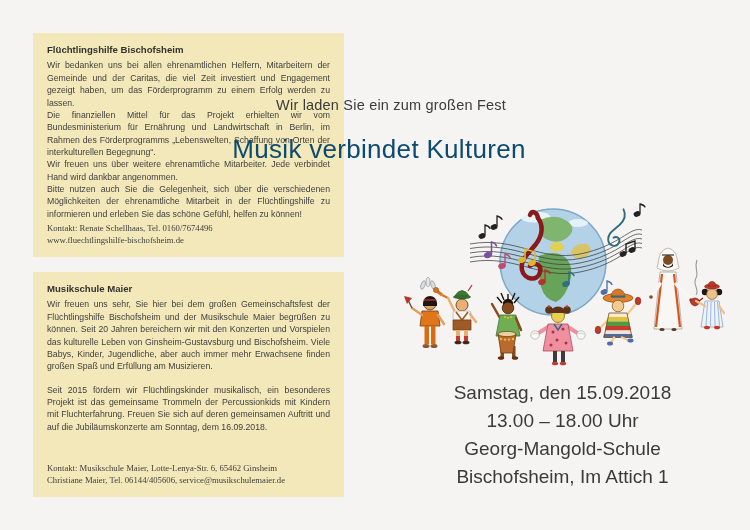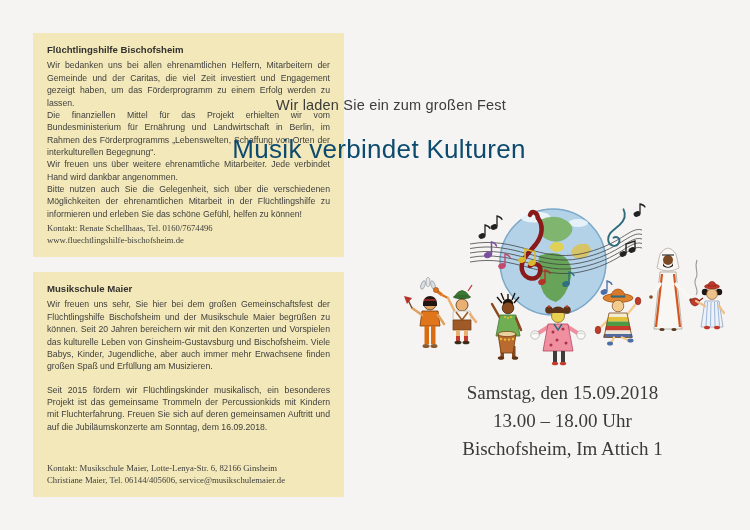--- a/index.html
+++ b/index.html
@@ -15,46 +15,46 @@
   .info-box.first{top:33px;height:224px;}
   .info-box.second{top:272px;height:225px;}
   .info-box h3{margin:0 0 3px 0;font-size:9.6px;line-height:1.3;text-align:left;color:#33322f;}
   .info-box p{margin:0;}
   .info-box p.spaced{margin-top:11px;}
   .contact{position:absolute;left:14px;right:14px;bottom:10px;text-align:left;line-height:1.45;font-family:Liberation Serif, serif;}
   .right-col{position:absolute;left:375px;top:0;width:375px;text-align:center;}
   .invite{position:absolute;left:0;width:100%;top:81px;margin:16px;font-size:14.5px;color:#3d3c3a;letter-spacing:0.2px;}
   .main-title{position:absolute;left:0;width:100%;top:130px;margin:4px;font-size:26px;font-weight:400;color:#0c4a6e;letter-spacing:0.3px;}
   .illustration{position:absolute;left:390px;top:196px;width:360px;height:185px;}
-  .details{position:absolute;left:375px;top:379px;width:375px;text-align:center;font-size:19px;line-height:28px;color:#3b3a38;font-family:Liberation Serif, serif;}
+  .details{position:absolute;left:375px;top:379px;width:375px;text-align:center;font-size:19px;line-height:28px;color:#3b3a38;}
   .details div{white-space:nowrap;}
 </style>
 </head>
 <body>
 
 <div class="page">
 
   <section class="info-box first">
     <h3>Flüchtlingshilfe Bischofsheim</h3>
     <p>Wir bedanken uns bei allen ehrenamtlichen Helfern, Mitarbeitern der Gemeinde und der Caritas, die viel Zeit investiert und Engagement gezeigt haben, um das Förderprogramm zu einem Erfolg werden zu lassen.</p>
     <p>Die finanziellen Mittel für das Projekt erhielten wir vom Bundesministerium für Ernährung und Landwirtschaft in Berlin, im Rahmen des Förderprogramms „Lebenswelten, Schaffung von Orten der interkulturellen Begegnung“.</p>
     <p>Wir freuen uns über weitere ehrenamtliche Mitarbeiter. Jede verbindet Hand wird dankbar angenommen.</p>
-    <p>Bitte nutzen auch Sie die Gelegenheit, sich über die verschiedenen Möglichkeiten der ehrenamtlichen Mitarbeit in der Flüchtlingshilfe zu informieren und erleben Sie das schöne Gefühl, helfen zu können!</p>
+    <p>Bitte nutzen auch Sie die Gelegenheit, sich über die verschiedenen Möglichkeiten der ehrenamtliche Mitarbeit in der Flüchtlingshilfe zu informieren und erleben Sie das schöne Gefühl, helfen zu können!</p>
     <div class="contact">
       <div>Kontakt: Renate Schellhaas, Tel. 0160/7674496</div>
       <div>www.fluechtlingshilfe-bischofsheim.de</div>
     </div>
   </section>
 
   <section class="info-box second">
     <h3>Musikschule Maier</h3>
     <p>Wir freuen uns sehr, Sie hier bei dem großen Gemeinschaftsfest der Flüchtlingshilfe Bischofsheim und der Musikschule Maier begrüßen zu können. Seit 20 Jahren bereichern wir mit den Konzerten und Vorspielen das kulturelle Leben von Ginsheim-Gustavsburg und Bischofsheim. Viele Babys, Kinder, Jugendliche, aber auch immer mehr Erwachsene finden großen Spaß und Erfüllung am Musizieren.</p>
     <p class="spaced">Seit 2015 fördern wir Flüchtlingskinder musikalisch, ein besonderes Projekt ist das gemeinsame Trommeln der Percussionkids mit Kindern mit Fluchterfahrung. Freuen Sie sich auf deren gemeinsamen Auftritt und auf die Jubiläumskonzerte am Sonntag, dem 16.09.2018.</p>
     <div class="contact">
-      <div>Kontakt: Musikschule Maier, Lotte-Lenya-Str. 6, 82166 Ginsheim</div>
+      <div>Kontakt: Musikschule Maier, Lotte-Lenya-Str. 6, 65462 Ginsheim</div>
       <div>Christiane Maier, Tel. 06144/405606, service@musikschulemaier.de</div>
     </div>
   </section>
 
   <p class="invite right-col">Wir laden Sie ein zum großen Fest</p>
   <h1 class="main-title right-col">Musik verbindet Kulturen</h1>
 
   <svg class="illustration" viewBox="0 0 360 185" xmlns="http://www.w3.org/2000/svg" aria-hidden="true">
 
     <g>
@@ -282,16 +282,17 @@
       <path d="M315,110 L306,105" stroke="#eec08a" stroke-width="2.2" stroke-linecap="round"></path>
       <path d="M329,110 L334,117" stroke="#eec08a" stroke-width="2.2" stroke-linecap="round"></path>
       <ellipse cx="317" cy="131.5" rx="3" ry="1.8" fill="#c0392b"></ellipse>
       <ellipse cx="327" cy="131.5" rx="3" ry="1.8" fill="#c0392b"></ellipse>
     </g>
   </svg>
 
   <div class="details">
     <div>Samstag, den 15.09.2018</div>
     <div>13.00 – 18.00 Uhr</div>
+    <div>Georg-Mangold-Schule</div>
     <div>Bischofsheim, Im Attich 1</div>
   </div>
 
 </div>
 
 </body></html>

